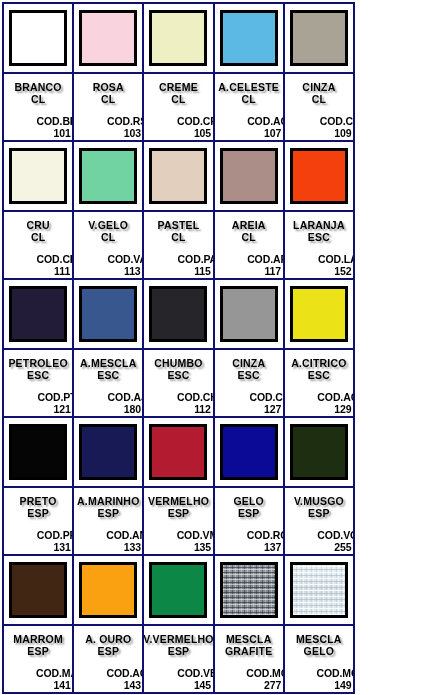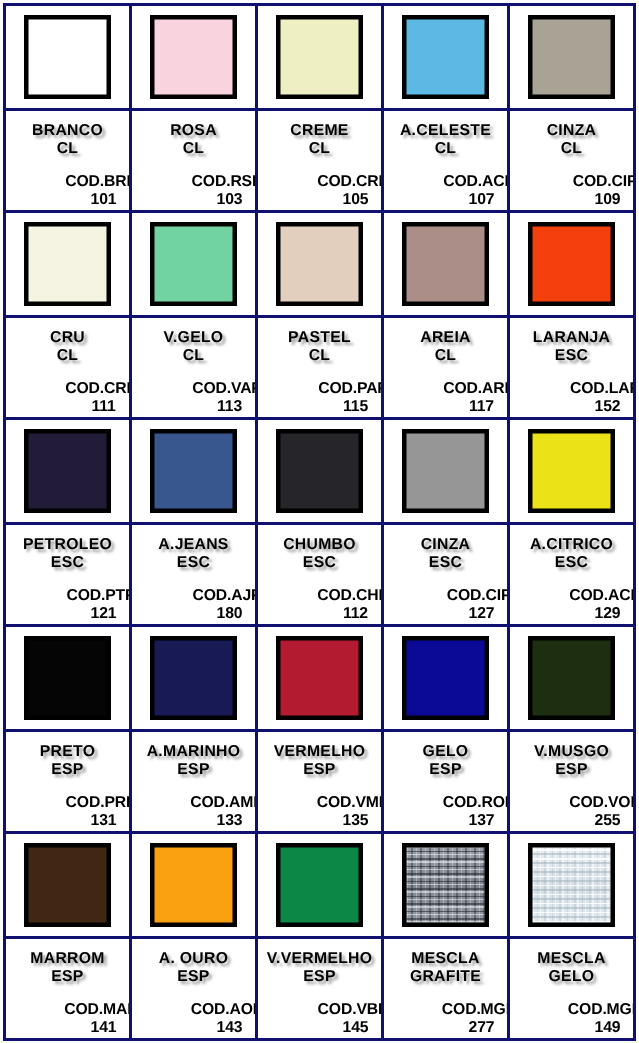--- a/index.html
+++ b/index.html
@@ -20,25 +20,25 @@
     height: 695px;
     box-sizing: border-box;
     padding: 2px 2px 0 2px;
     background: #ffffff;
   }
 
   .grid {
     display: grid;
     grid-template-columns: repeat(5, 1fr);
     grid-template-rows: repeat(5, 138px);
-    width: 422px;
+    width: 353px;
     border-left: 2px solid #101070;
     border-top: 2px solid #101070;
     box-sizing: border-box;
-    background: #e5e5e5;
+    background: #0369a1;
   }
 
   .cell {
     box-sizing: border-box;
     border-right: 2px solid #101070;
     border-bottom: 2px solid #101070;
     display: flex;
     flex-direction: column;
     background: #ffffff;
     overflow: hidden;
@@ -266,21 +266,21 @@
           </div>
           <div class="code-line">COD.PTP-121</div>
         </div>
       </div>
       <div class="cell">
         <div class="swatch-area">
           <div class="swatch" style="background-color: rgb(57, 87, 143);"></div>
         </div>
         <div class="label-area">
           <div class="name-block">
-            <span class="name-line1">A.JEANS</span>
+            <span class="name-line1">A.MESCLA</span>
             <span class="name-line2">ESC</span>
           </div>
           <div class="code-line">COD.AJP-180</div>
         </div>
       </div>
       <div class="cell">
         <div class="swatch-area">
           <div class="swatch" style="background-color: rgb(38, 38, 42);"></div>
         </div>
         <div class="label-area">

